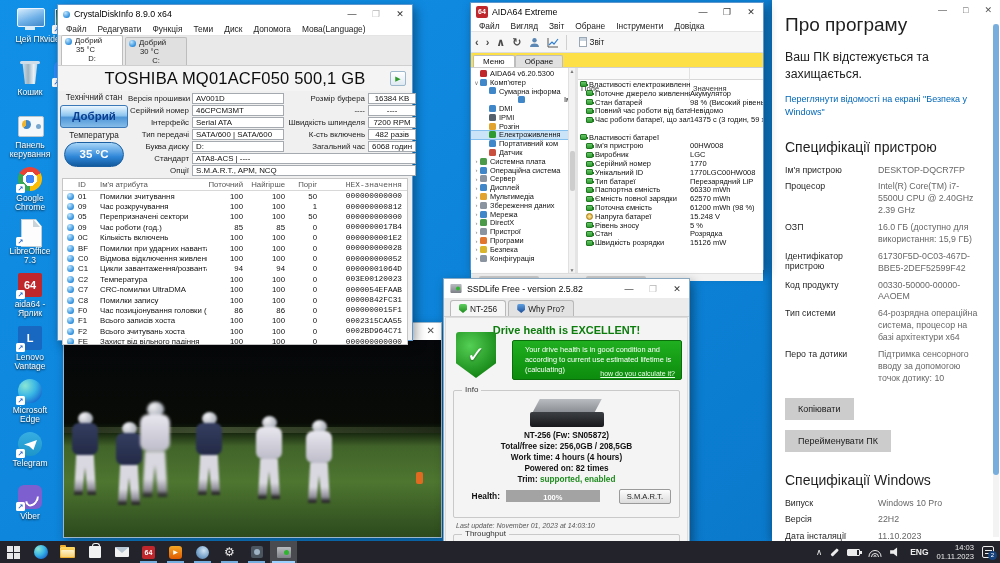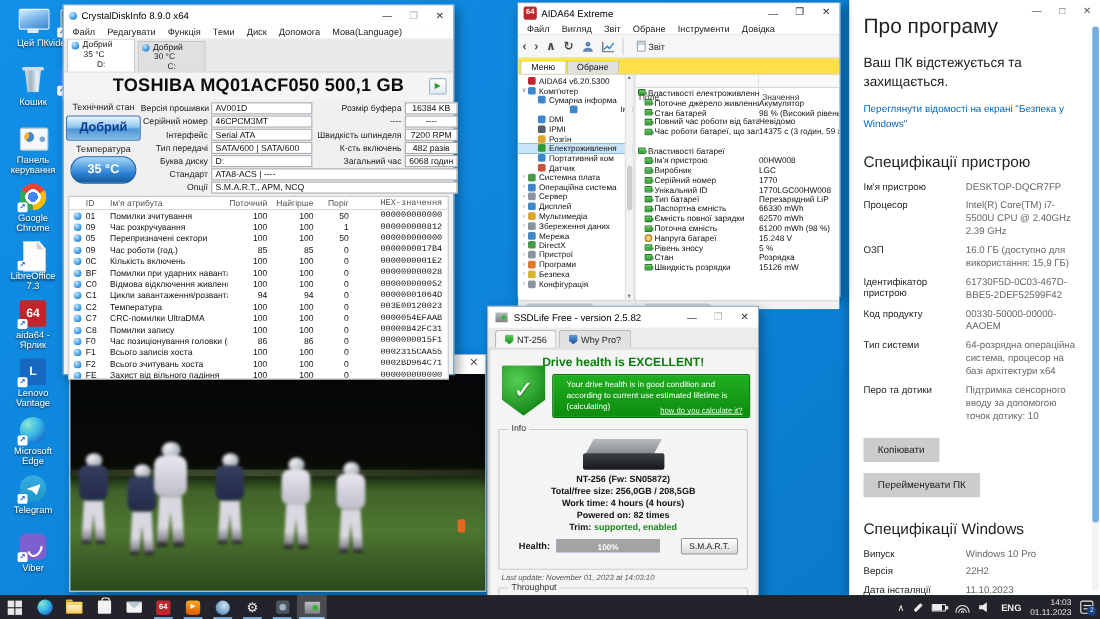--- a/index.html
+++ b/index.html
@@ -47,21 +47,21 @@
 
 #cdi{left:57px;top:4px;width:356px;height:337px;z-index:10}
 .cdi-tabs{display:flex;align-items:flex-end;height:30px;background:#e9e9e9;border-bottom:1px solid #cfcfcf;padding-left:3px;gap:2px}
 .cdi-tab{width:62px;height:28px;background:#e0e0e0;border:1px solid #bdbdbd;border-bottom:none;border-radius:2px 2px 0 0;font-size:7.6px;padding:1px 3px;line-height:1.15;color:#222}
 .cdi-tab.active{background:#fff;height:30px}
 .cdi-tab .t1{display:flex;align-items:center;gap:3px;font-size:7.8px}
 .cdi-tab .t2{padding-left:11px}
 .cdi-tab .t3{text-align:center}
 .dot-good{width:7px;height:7px;border-radius:50%;background:radial-gradient(circle at 35% 30%,#bfe6ff,#2f8fdd 70%,#1767ad)}
 .cdi-bigrow{position:relative;height:25px;background:#f4f4f4}
-.cdi-bigtitle{text-align:center;font-weight:bold;font-size:16.5px;line-height:25px;color:#0c0c0c;letter-spacing:.2px}
+.cdi-bigtitle{text-align:center;font-weight:normal;font-size:16.5px;line-height:25px;color:#0c0c0c;letter-spacing:.2px}
 .cdi-next{position:absolute;right:6px;top:5px;width:16px;height:15px;border:1px solid #9db8cc;background:linear-gradient(#fff,#dfe9f2);border-radius:2px;text-align:center;line-height:14px;font-size:7px;color:#2c9b2c}
 .cdi-body{display:flex;height:84px;padding:2px 4px 0 2px}
 .cdi-left{width:86px;text-align:center;font-size:8.2px;color:#222}
 .cdi-health-btn{margin:3px auto 2px;width:68px;height:23px;border:1px solid #3a78b8;border-radius:3px;background:linear-gradient(#ecf7ff,#8fc6f0 45%,#4f97d8 55%,#85bce8);color:#0b3e91;font-weight:bold;font-size:11.5px;line-height:21px}
 .cdi-temp-lab{margin-top:3px}
 .cdi-temp{margin:2px auto 0;width:60px;height:25px;border:1px solid #1b5fa0;border-radius:13px;background:linear-gradient(#a8d6f8,#2e86d8 60%,#135a9e);color:#fff;font-weight:bold;font-size:11.5px;line-height:23px}
 .cdi-fields{flex:1}
 .frow{display:flex;align-items:center;height:11.5px;margin-bottom:.5px}
 .flabel{font-size:7.9px;color:#222;text-align:right;padding-right:3px;white-space:nowrap}
 .fl1{width:64px}.fl2{width:84px}
@@ -144,21 +144,21 @@
 
 #ssdlife{left:443px;top:278px;width:247px;height:266px;z-index:20;border:1px solid #8aa8c0}
 .ssd-tabs{display:flex;height:19px;background:#ececec;padding:2px 0 0 6px;gap:2px;border-bottom:1px solid #cfcfcf}
 .ssd-tab{display:flex;align-items:center;gap:3px;font-size:8.3px;padding:1px 8px;border:1px solid #b9b9b9;border-bottom:none;border-radius:3px 3px 0 0;background:#e2e2e2;color:#222}
 .ssd-tab.active{background:#f6f6f6}
 .shield-s{width:8px;height:9px;border-radius:2px 2px 3px 3px;clip-path:polygon(0 0,100% 0,100% 65%,50% 100%,0 65%)}
 .shield-s.green{background:linear-gradient(#5ecf5e,#1d8a1d)}
 .shield-s.blue{background:linear-gradient(#5e9fdf,#1d4f9a)}
 .ssd-body{position:relative;background:#f4f4f4;height:225px;margin:0 1px;border:1px solid #dcdcdc}
 .ssd-headline{text-align:center;font-size:11px;font-weight:bold;color:#0c7c0c;margin-top:6px}
-.ssd-banner{position:absolute;left:56px;right:5px;top:22px;height:40px;background:linear-gradient(#1faf1f,#0d8c0d);border:1px solid #0a6e0a;border-radius:2px;color:#fff;padding:4px 6px 2px 12px}
+.ssd-banner{position:absolute;left:66px;right:5px;top:22px;height:40px;background:linear-gradient(#1faf1f,#0d8c0d);border:1px solid #0a6e0a;border-radius:2px;color:#fff;padding:4px 6px 2px 12px}
 .ssd-banner .btxt{font-size:7.4px;line-height:1.35}
 .ssd-banner .blink{position:absolute;right:6px;bottom:2px;font-size:7px;color:#eaffea;text-decoration:underline}
 .big-shield{position:absolute;left:10px;top:14px;width:40px;height:46px;background:radial-gradient(circle at 35% 30%,#55cf55,#128312 80%);clip-path:polygon(0 0,100% 0,100% 68%,50% 100%,0 68%);border-radius:3px;display:flex;align-items:center;justify-content:center;color:#fff;font-size:22px;font-weight:bold;text-shadow:0 1px 2px rgba(0,0,0,.4)}
 .fieldset{position:absolute;left:7px;right:7px;border:1px solid #c9c9c9;border-radius:2px}
 .fs-info{top:72px;height:128px}
 .fs-legend{position:absolute;top:-6px;left:8px;background:#f4f4f4;padding:0 3px;font-size:8px;color:#333}
 .ssd-img{margin:8px auto 2px;width:74px;height:30px;position:relative}
 .ssd-img .lid{position:absolute;left:6px;top:0;width:62px;height:14px;background:linear-gradient(#b9bcc0,#888c92);transform:skewX(-28deg)}
 .ssd-img .base{position:absolute;left:0;top:13px;width:74px;height:15px;background:linear-gradient(#3c3f44,#17181b);border-radius:2px}
 .ssd-line{text-align:center;font-size:8.2px;font-weight:bold;color:#111;line-height:1.33}

